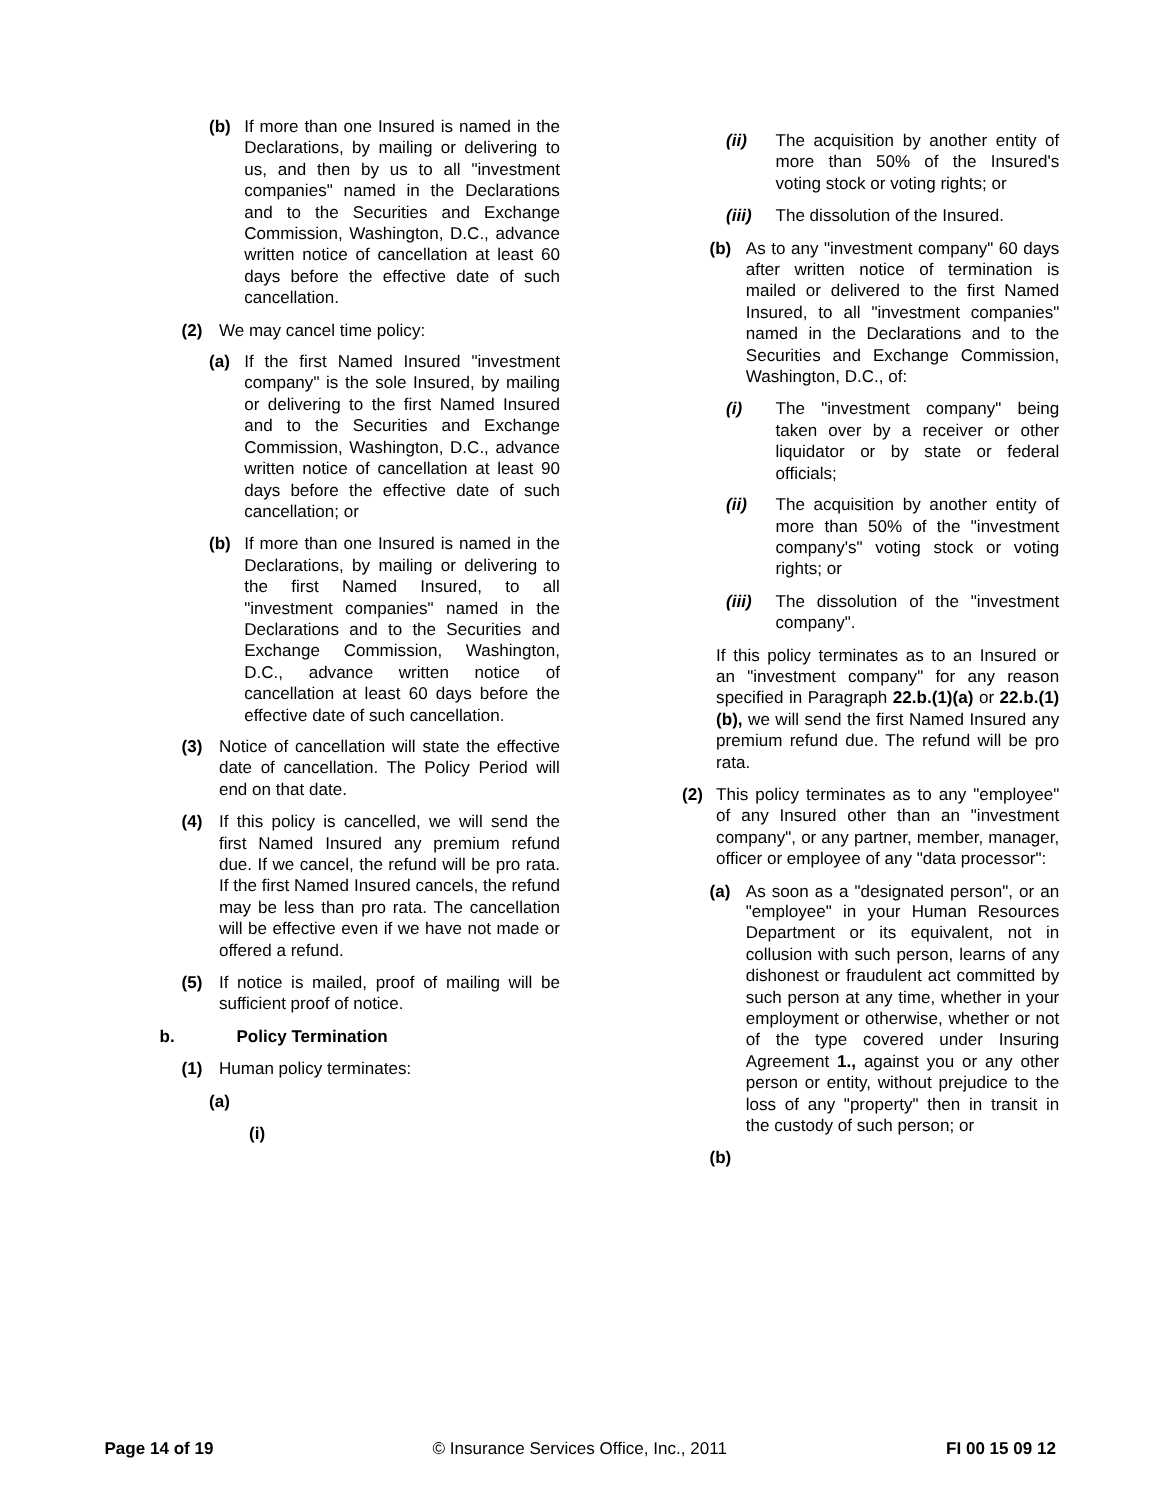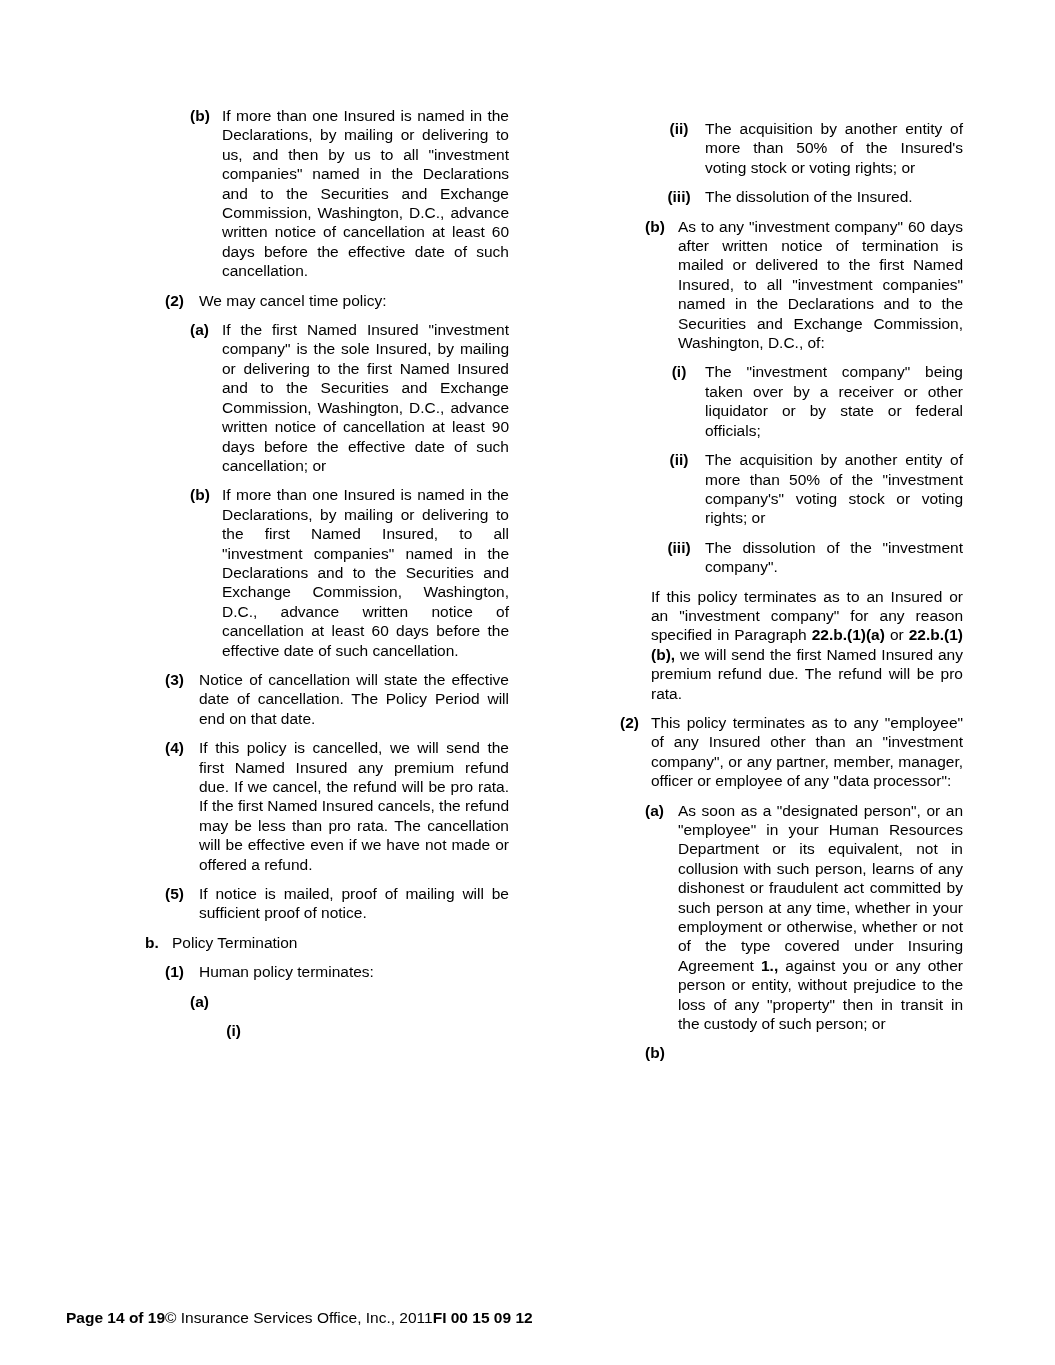--- a/index.html
+++ b/index.html
@@ -16,39 +16,39 @@
   .col{position:absolute;}
   .col-left{left:145px;top:106px;width:364px;}
   .col-right{left:620px;top:119px;width:343px;}
   .item{display:flex;margin-bottom:10px;}
   .item .label{font-weight:bold;flex:none;}
   .item .body{flex:1;text-align:justify;}
   .item .body b{font-weight:bold;}
   
   .col-left .heading{margin-top:4px;}
   .col-left .heading .label{width:27px;}
-  .col-left .heading .body{font-weight:normal;text-align:left;}
+  .col-left .heading .body{font-weight:bold;text-align:left;margin-left:43px;}
   .col-left .lvl-num{margin-left:20px;}
   .col-left .lvl-num .label{width:34px;}
   .col-left .lvl-let{margin-left:45px;}
   .col-left .lvl-let .label{width:32px;}
   .col-left .lvl-rom{margin-left:60px;}
   .col-left .lvl-rom .label{width:43px;text-align:right;padding-right:7px;box-sizing:border-box;}
   
   .col-right .lvl-num .label{width:31px;}
   .col-right .lvl-let{margin-left:25px;}
   .col-right .lvl-let .label{width:33px;}
   .col-right .lvl-rom{margin-left:40px;}
-  .col-right .lvl-rom .label{width:45px;text-align:center;padding-right:7px;box-sizing:border-box;}
+  .col-right .lvl-rom .label{width:45px;text-align:left;padding-right:7px;box-sizing:border-box;font-style:italic;}
   .col-right .plain-para{margin-left:31px;align-items:center;}
   
   .footer{
     position:absolute;left:0;top:1308px;width:1055px;
-    box-sizing:border-box;padding:0 66px;
-    display:flex;justify-content:flex-start;align-items:baseline;
+    box-sizing:border-box;padding:0 95px;
+    display:flex;justify-content:space-between;align-items:baseline;
   }
   .footer .bold{font-weight:bold;}
 </style>
 </head>
 <body>
 
 <div class="page">
 
   <div class="col col-left">
     <div class="item lvl-let">

